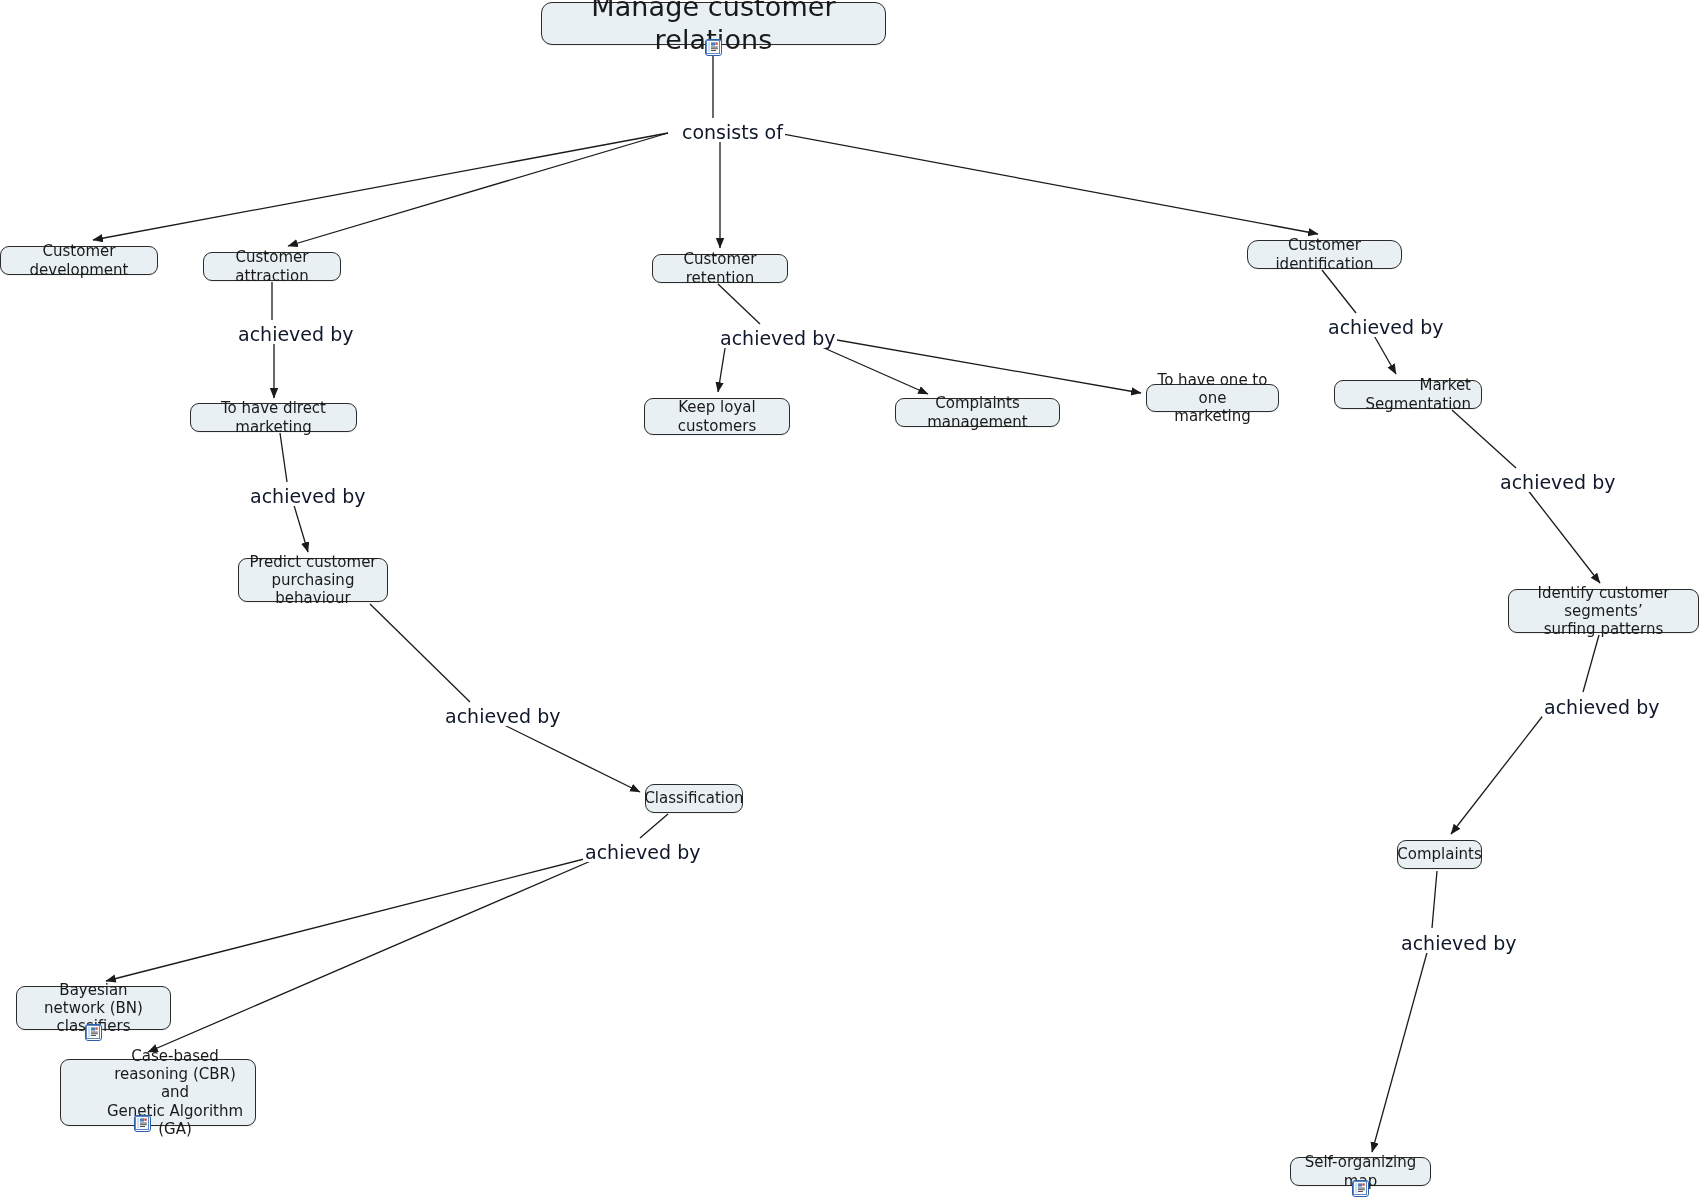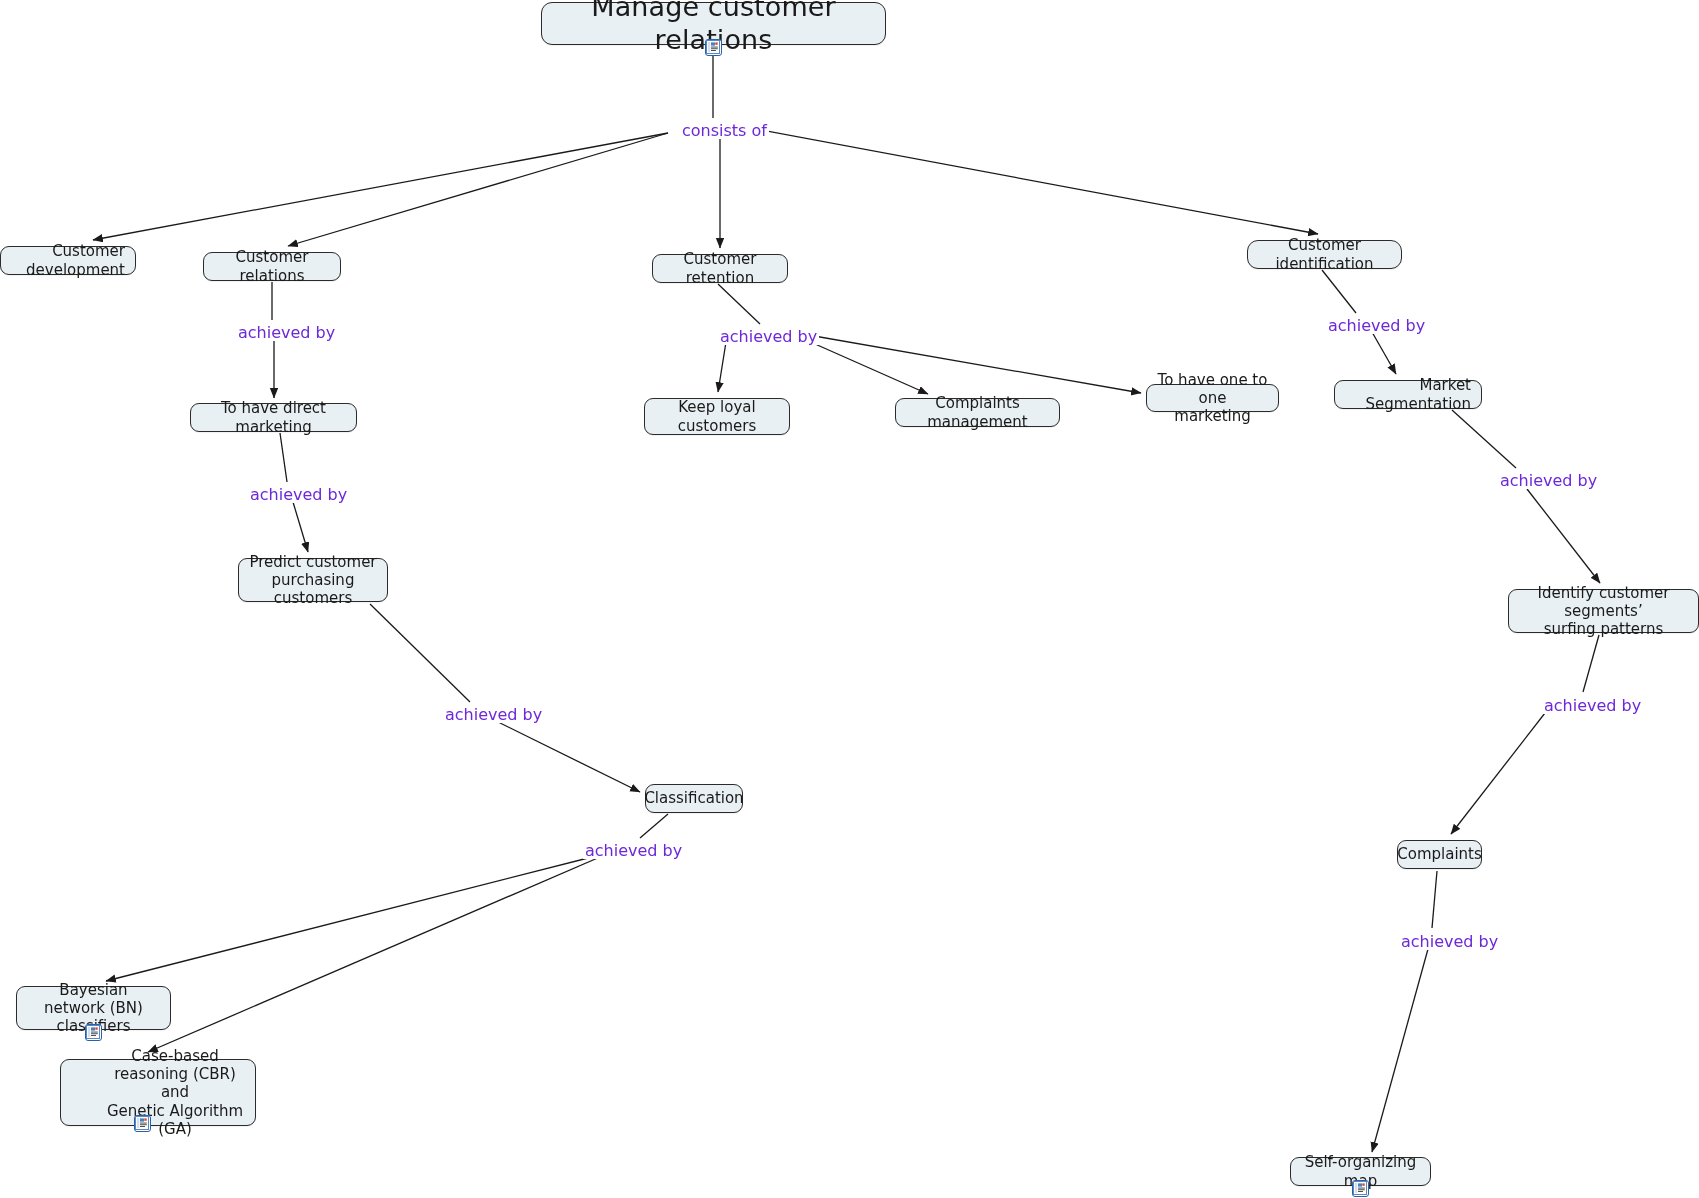--- a/index.html
+++ b/index.html
@@ -46,22 +46,22 @@
   }
   .node.root {
     font-size: 27px;
     border-width: 1.6px;
     border-radius: 11px;
     letter-spacing: 0.1px;
   }
   .edge-label {
     position: absolute;
     font-family: "DejaVu Sans", sans-serif;
-    font-size: 16px;
-    color: #6d28d9;
+    font-size: 19px;
+    color: #0f172a;
     background: #ffffff;
     white-space: nowrap;
     padding: 0 2px;
     line-height: 1;
   }
   .note-icon {
     position: absolute;
     width: 17px;
     height: 17px;
     box-sizing: border-box;
@@ -120,32 +120,32 @@
         <svg width="14" height="14" viewBox="0 0 14 14">
           <rect x="0.5" y="0.5" width="13" height="13" fill="#fdfdfd" stroke="#5a86c4" stroke-width="1"></rect>
           <rect x="2" y="2" width="2.2" height="10" fill="#cfe0f2"></rect>
           <rect x="5" y="2.4" width="4" height="3.2" fill="#4d7fbe"></rect>
           <rect x="9.3" y="2.4" width="2.4" height="2.4" fill="#cf4a3a"></rect>
           <rect x="5" y="6.6" width="6.8" height="0.9" fill="#3a3a3a"></rect>
           <rect x="5" y="8.3" width="6.8" height="0.9" fill="#3a3a3a"></rect>
           <rect x="5" y="10" width="5" height="0.9" fill="#3a3a3a"></rect>
         </svg>
       </span>
-      <div class="node" style="left: 0px; top: 246px; width: 136px; height: 29px; text-align: right;">Customer development</div>
-      <div class="node" style="left: 203px; top: 252px; width: 138px; height: 29px;">Customer relations</div>
+      <div class="node" style="left: 0px; top: 246px; width: 158px; height: 29px;">Customer development</div>
+      <div class="node" style="left: 203px; top: 252px; width: 138px; height: 29px;">Customer attraction</div>
       <div class="node" style="left: 652px; top: 254px; width: 136px; height: 29px;">Customer retention</div>
       <div class="node" style="left: 1247px; top: 240px; width: 155px; height: 29px; border-radius: 11px;">Customer identification</div>
       <div class="node" style="left: 190px; top: 403px; width: 167px; height: 29px; text-align: center;">To have direct marketing</div>
       <div class="node" style="left: 644px; top: 398px; width: 146px; height: 37px;">Keep loyal customers</div>
       <div class="node" style="left: 895px; top: 398px; width: 165px; height: 29px;">Complaints management</div>
       <div class="node" style="left: 1146px; top: 384px; width: 133px; height: 28px;">To have one to one
 marketing</div>
       <div class="node" style="left: 1334px; top: 380px; width: 148px; height: 29px; text-align: right;">Market Segmentation</div>
       <div class="node" style="left: 238px; top: 558px; width: 150px; height: 44px;">Predict customer
-purchasing customers</div>
+purchasing behaviour</div>
       <div class="node" style="left: 1508px; top: 589px; width: 191px; height: 44px;">Identify customer segments’
 surfing patterns</div>
       <div class="node" style="left: 645px; top: 784px; width: 98px; height: 29px;">Classification</div>
       <div class="node" style="left: 1397px; top: 840px; width: 85px; height: 29px;">Complaints</div>
       <div class="node" style="left: 16px; top: 986px; width: 155px; height: 44px;">Bayesian network (BN)
 classifiers</div>
       <span class="note-icon" style="left: 85px; top: 1024px;">
         <svg width="14" height="14" viewBox="0 0 14 14">
           <rect x="0.5" y="0.5" width="13" height="13" fill="#fdfdfd" stroke="#5a86c4" stroke-width="1"></rect>
           <rect x="2" y="2" width="2.2" height="10" fill="#cfe0f2"></rect>

